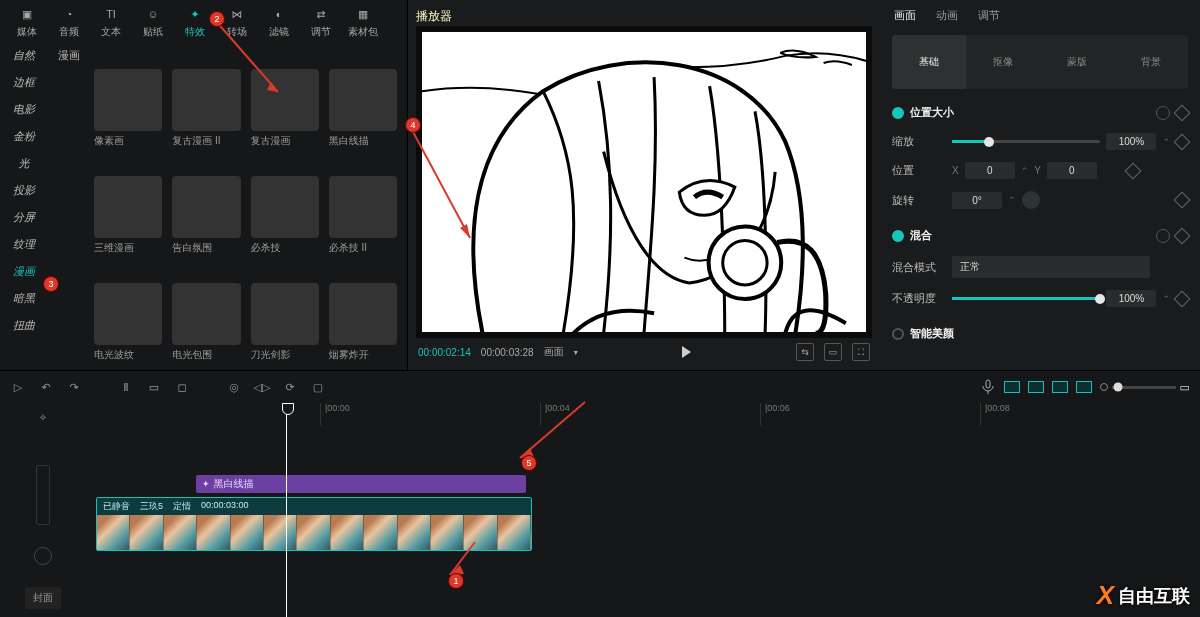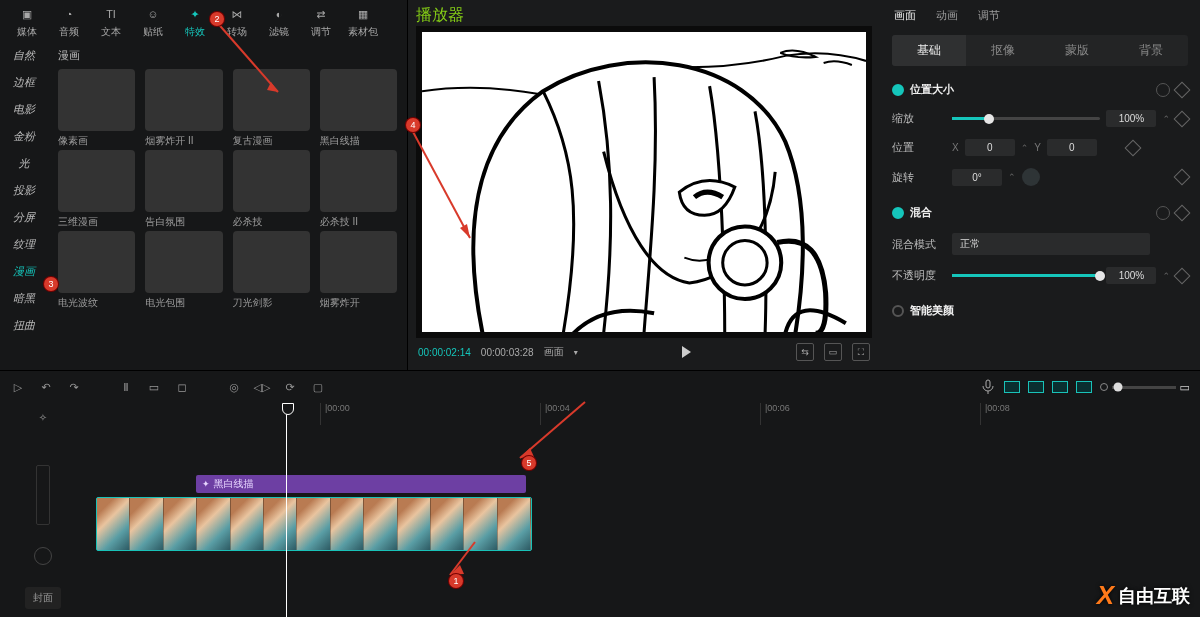--- a/index.html
+++ b/index.html
@@ -11,47 +11,47 @@
 .toptabs { display:flex; align-items:center; padding:4px 6px 0 6px; height:40px;}
 .toptab { width:42px; display:flex; flex-direction:column; align-items:center; font-size:10px; color:#a8a8a8; cursor:pointer;}
 .toptab.active { color:#15c6bb;}
 .toptab svg { width:18px; height:18px; margin-bottom:2px;}
 .left-body { display:flex; flex:1; overflow:hidden;}
 .catlist { width:48px; padding:2px 0; background:#161718;}
 .catlist div { font-size:11px; color:#b9b9b9; padding:6px 4px; text-align:center; cursor:pointer;font-style:italic;}
 .catlist div.active { color:#15c6bb;}
 .gridwrap { flex:1; overflow:hidden; padding:8px 10px;}
 .gridtitle { font-size:11px; color:#bbb; margin-bottom:6px;}
-.grid { display:grid; grid-template-columns:repeat(4,1fr); gap:2px 10px; }
+.grid { display:grid; grid-template-columns:repeat(4,1fr); gap:28px 10px;margin-left:36px; }
 .thumb { display:flex; flex-direction:column;}
 .thumb .img { width:100%; height:62px; border-radius:4px; background:#333; position:relative; overflow:hidden;}
 .thumb .lbl { font-size:10px; color:#9c9c9c; margin-top:3px; white-space:nowrap; overflow:hidden;}
 .swirl { background:radial-gradient(circle at 50% 50%,#5a7fff 0%, #1a1a2a 60%, #000 100%); }
 .bwsk { background:linear-gradient(#ececec,#f5f5f5);}
 .fglow { background:radial-gradient(circle at 50% 50%, #fff2b2 0%, #ff9d2f 30%, #3a2a10 70%, #000 100%);}
 .glowb { background:radial-gradient(circle at 50% 50%, #9de6ff 0%, #1e9bff 40%, #0a2038 80%);}
 .retro{ background:linear-gradient(#b0a7c4,#7b6e99);}
 .panels { background:linear-gradient(to right,#c2c6e8 49%, #2a2a2a 50%, #c2c6e8 51%);}
 .expl { background:radial-gradient(circle at 50% 50%, #ffbf00 0%, #ff5a00 40%, #120800 80%);}
 
 .center { flex:1; background:#1a1b1c; display:flex; flex-direction:column; padding:6px 8px 4px 8px;}
-.center-head { display:flex; align-items:flex-end; height:20px; color:#84cc16; font-size:16px;}
+.center-head { display:flex; align-items:center; height:20px; color:#fef9c3; font-size:12px;}
 .preview { flex:1; background:#fff; border:6px solid #0b0b0b; position:relative; overflow:hidden;}
 .preview svg{ width:100%; height:100%;}
 .center-foot { display:flex; align-items:center; height:28px; font-size:10px; color:#aaa; gap:10px; padding:0 2px;}
 .cf-spacer{ flex:1;}
 .cf-btn{ width:18px; height:18px; border:1px solid #555; border-radius:2px; display:flex; align-items:center; justify-content:center; font-size:9px; cursor:pointer;}
 .play { width:0; height:0; border-left:9px solid #ccc; border-top:6px solid transparent; border-bottom:6px solid transparent; margin:0 auto; cursor:pointer;}
 
 .right { width:320px; background:#1a1b1c; padding:6px 12px; display:flex; flex-direction:column; gap:6px; font-size:11px; }
 .rtabs { display:flex; gap:20px; padding:2px 0 6px 2px;}
 .rtabs span{ color:#9c9c9c; cursor:pointer;}
 .rtabs span.active{ color:#eee;}
 .subtabs { display:flex; gap:0; background:#232425; border-radius:3px; overflow:hidden; margin-bottom:6px;}
-.subtabs span{ flex:1; text-align:center; padding:7px 0; font-size:12px; color:#888; cursor:pointer;font-family:Liberation Serif, serif;}
+.subtabs span{ flex:1; text-align:center; padding:20px 0; font-size:10px; color:#888; cursor:pointer;font-family:Liberation Serif, serif;}
 .subtabs span.active{ background:#2f3031; color:#eee;}
 .row{ display:flex; align-items:center; gap:6px; padding:3px 0;}
 .row .lab{ width:54px; color:#bbb; font-size:11px;}
 .row .xy { color:#777; font-size:10px;}
 .row .inbox{ width:50px; background:#2a2b2c; border:none; color:#ddd; font-size:10px; padding:3px 6px; border-radius:2px; text-align:center;}
 .slider{ flex:1; height:3px; background:#444; position:relative; border-radius:2px;}
 .slider .fill{ position:absolute; left:0; top:0; height:100%; background:#15c6bb;}
 .slider .knob{ position:absolute; top:50%; width:10px; height:10px; background:#e6e6e6; border-radius:50%; transform:translate(-50%,-50%);}
 .chk{ width:12px; height:12px; border-radius:50%; border:2px solid #15c6bb; background:#15c6bb; display:inline-block;}
 .chk.off{ background:transparent; border-color:#555;}
@@ -174,21 +174,21 @@
           </div>
         <div class="gridwrap">
           <div class="gridtitle">漫画</div>
           <div class="grid" id="fxgrid">
               <div class="thumb">
                 <div class="img swirl"></div>
                 <div class="lbl">像素画</div>
               </div>
               <div class="thumb">
                 <div class="img bwsk"></div>
-                <div class="lbl">烟雾炸开 II</div>
+                <div class="lbl">复古漫画 II</div>
               </div>
               <div class="thumb">
                 <div class="img retro"></div>
                 <div class="lbl">复古漫画</div>
               </div>
               <div class="thumb">
                 <div class="img bwsk"></div>
                 <div class="lbl">黑白线描</div>
               </div>
               <div class="thumb">
@@ -398,20 +398,26 @@
             <span>|00:00</span>
             <span>|00:04</span>
             <span>|00:06</span>
             <span>|00:08</span>
           </div>
         <div class="tracks">
           <div class="fxclip">
               <span>黑白线描</span>
             </div>
           <div class="vclip">
+            <div class="head">
+              <span>已静音</span>
+              <span>三玖5</span>
+              <span>定情</span>
+              <span>00:00:03:00</span>
+            </div>
             <div class="frames" id="frames">
                 <div></div>
                 <div></div>
                 <div></div>
                 <div></div>
                 <div></div>
                 <div></div>
                 <div></div>
                 <div></div>
                 <div></div>

